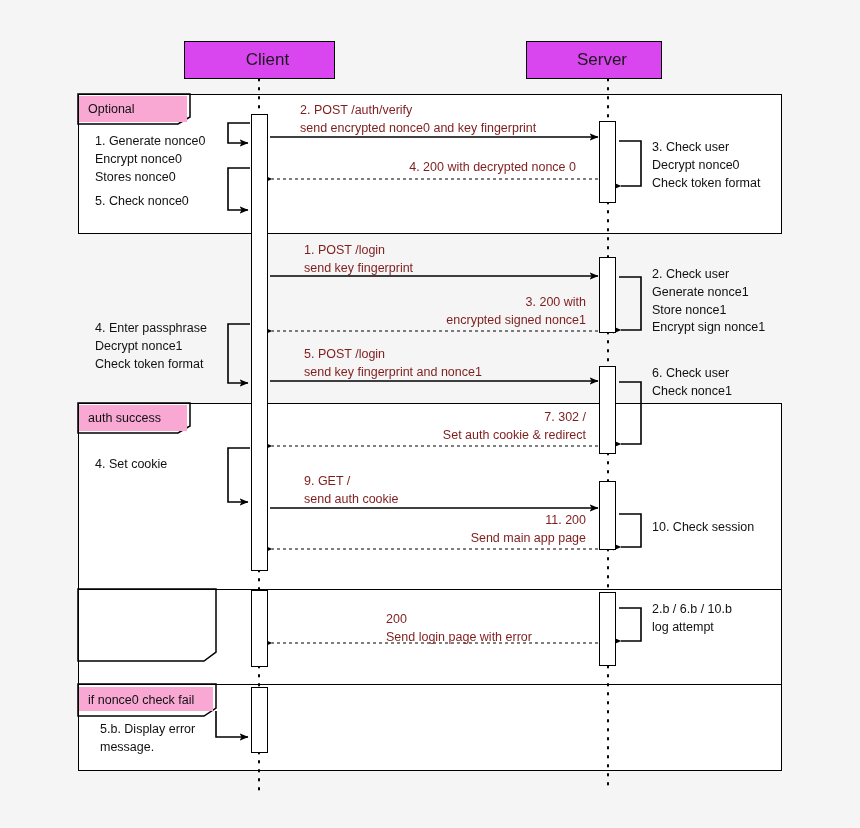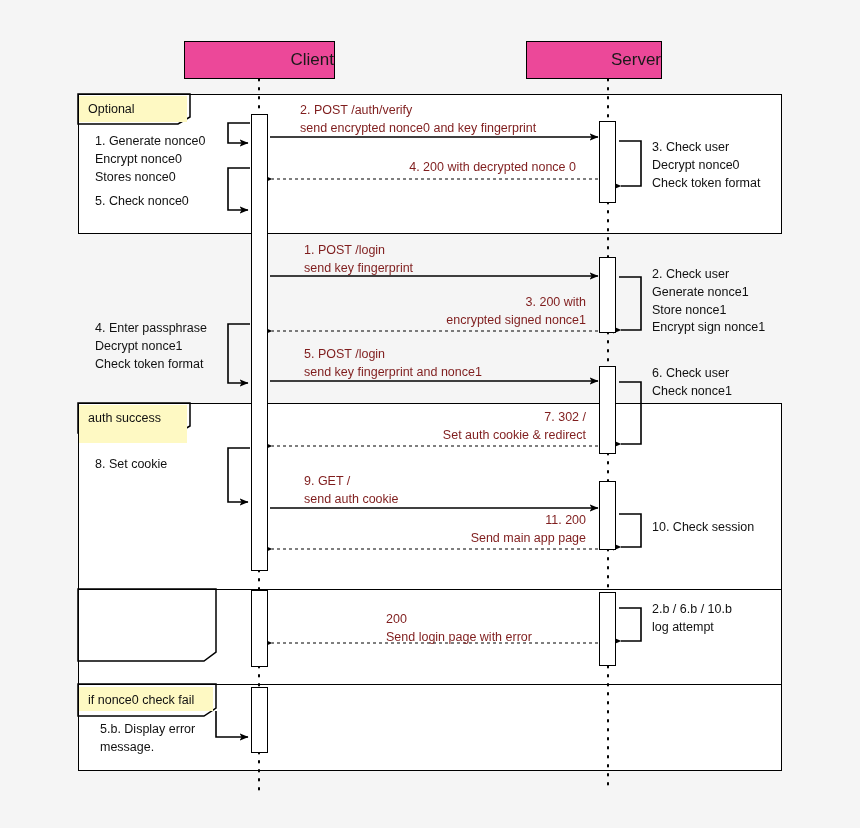--- a/index.html
+++ b/index.html
@@ -16,39 +16,39 @@
     overflow: hidden;
   }
   svg.layer {
     position: absolute;
     left: 0; top: 0;
     width: 860px; height: 828px;
     pointer-events: none;
   }
   .participant {
     position: absolute;
-    background: #ec4899;
+    background: #d946ef;
     border: 1.5px solid #000;
     display: flex;
     align-items: center;
-    justify-content: flex-end;
+    justify-content: center;
     font-size: 17px;
     color: #1a1a1a;
     box-sizing: border-box;
     padding-left: 16px;
   }
   .frame {
     position: absolute;
     background: #ffffff;
     border: 1.5px solid #000;
     box-sizing: border-box;
   }
   .frame-label {
     position: absolute;
-    background: #fef9c3;
+    background: #f9a8d4;
     font-size: 12.5px;
     color: #111;
     box-sizing: border-box;
     padding: 5px 10px 5px 9px;
     white-space: pre-line;
     line-height: 1.35;
   }
   .activation {
     position: absolute;
     background: #ffffff;
@@ -163,21 +163,21 @@
   <div class="activation" style="left:599px; top:592px; width:17px; height:74px;"></div>
 
   <div class="participant" style="left:184px; top:41px; width:151px; height:38px;">
     <span>Client</span>
   </div>
   <div class="participant" style="left:526px; top:41px; width:136px; height:38px;">
     <span>Server</span>
   </div>
 
   <div class="frame-label" style="left:79px; top:96px; width:108px; height:26px; border:none;">Optional</div>
-  <div class="frame-label" style="left:79px; top:405px; width:108px; height:38px; border:none;">auth success</div>
+  <div class="frame-label" style="left:79px; top:405px; width:108px; height:26px; border:none;">auth success</div>
   <div class="frame-label" style="left:79px; top:687px; width:134px; height:24px; border:none;">if nonce0 check fail</div>
 
   <div class="msg l" style="left:300px; top:102px; width:300px;">2. POST /auth/verify
 send encrypted nonce0 and key fingerprint</div>
 
   <div class="msg r" style="left:290px; top:159px; width:286px;">4. 200 with decrypted nonce 0</div>
 
   <div class="msg l" style="left:304px; top:242px; width:280px;">1. POST /login
 send key fingerprint</div>
 
@@ -214,21 +214,21 @@
 Store nonce1
 Encrypt sign nonce1</div>
 
   <div class="note" style="left:95px; top:320px; width:160px;">4. Enter passphrase
 Decrypt nonce1
 Check token format</div>
 
   <div class="note" style="left:652px; top:365px; width:150px;">6. Check user
 Check nonce1</div>
 
-  <div class="note" style="left:95px; top:456px; width:150px;">8. Set cookie</div>
+  <div class="note" style="left:95px; top:456px; width:150px;">4. Set cookie</div>
 
   <div class="note" style="left:652px; top:519px; width:150px;">10. Check session</div>
 
   <div class="note" style="left:652px; top:601px; width:150px;">2.b / 6.b / 10.b
 log attempt</div>
 
   <div class="note" style="left:100px; top:721px; width:150px;">5.b. Display error
 message.</div>
 
 </div>

